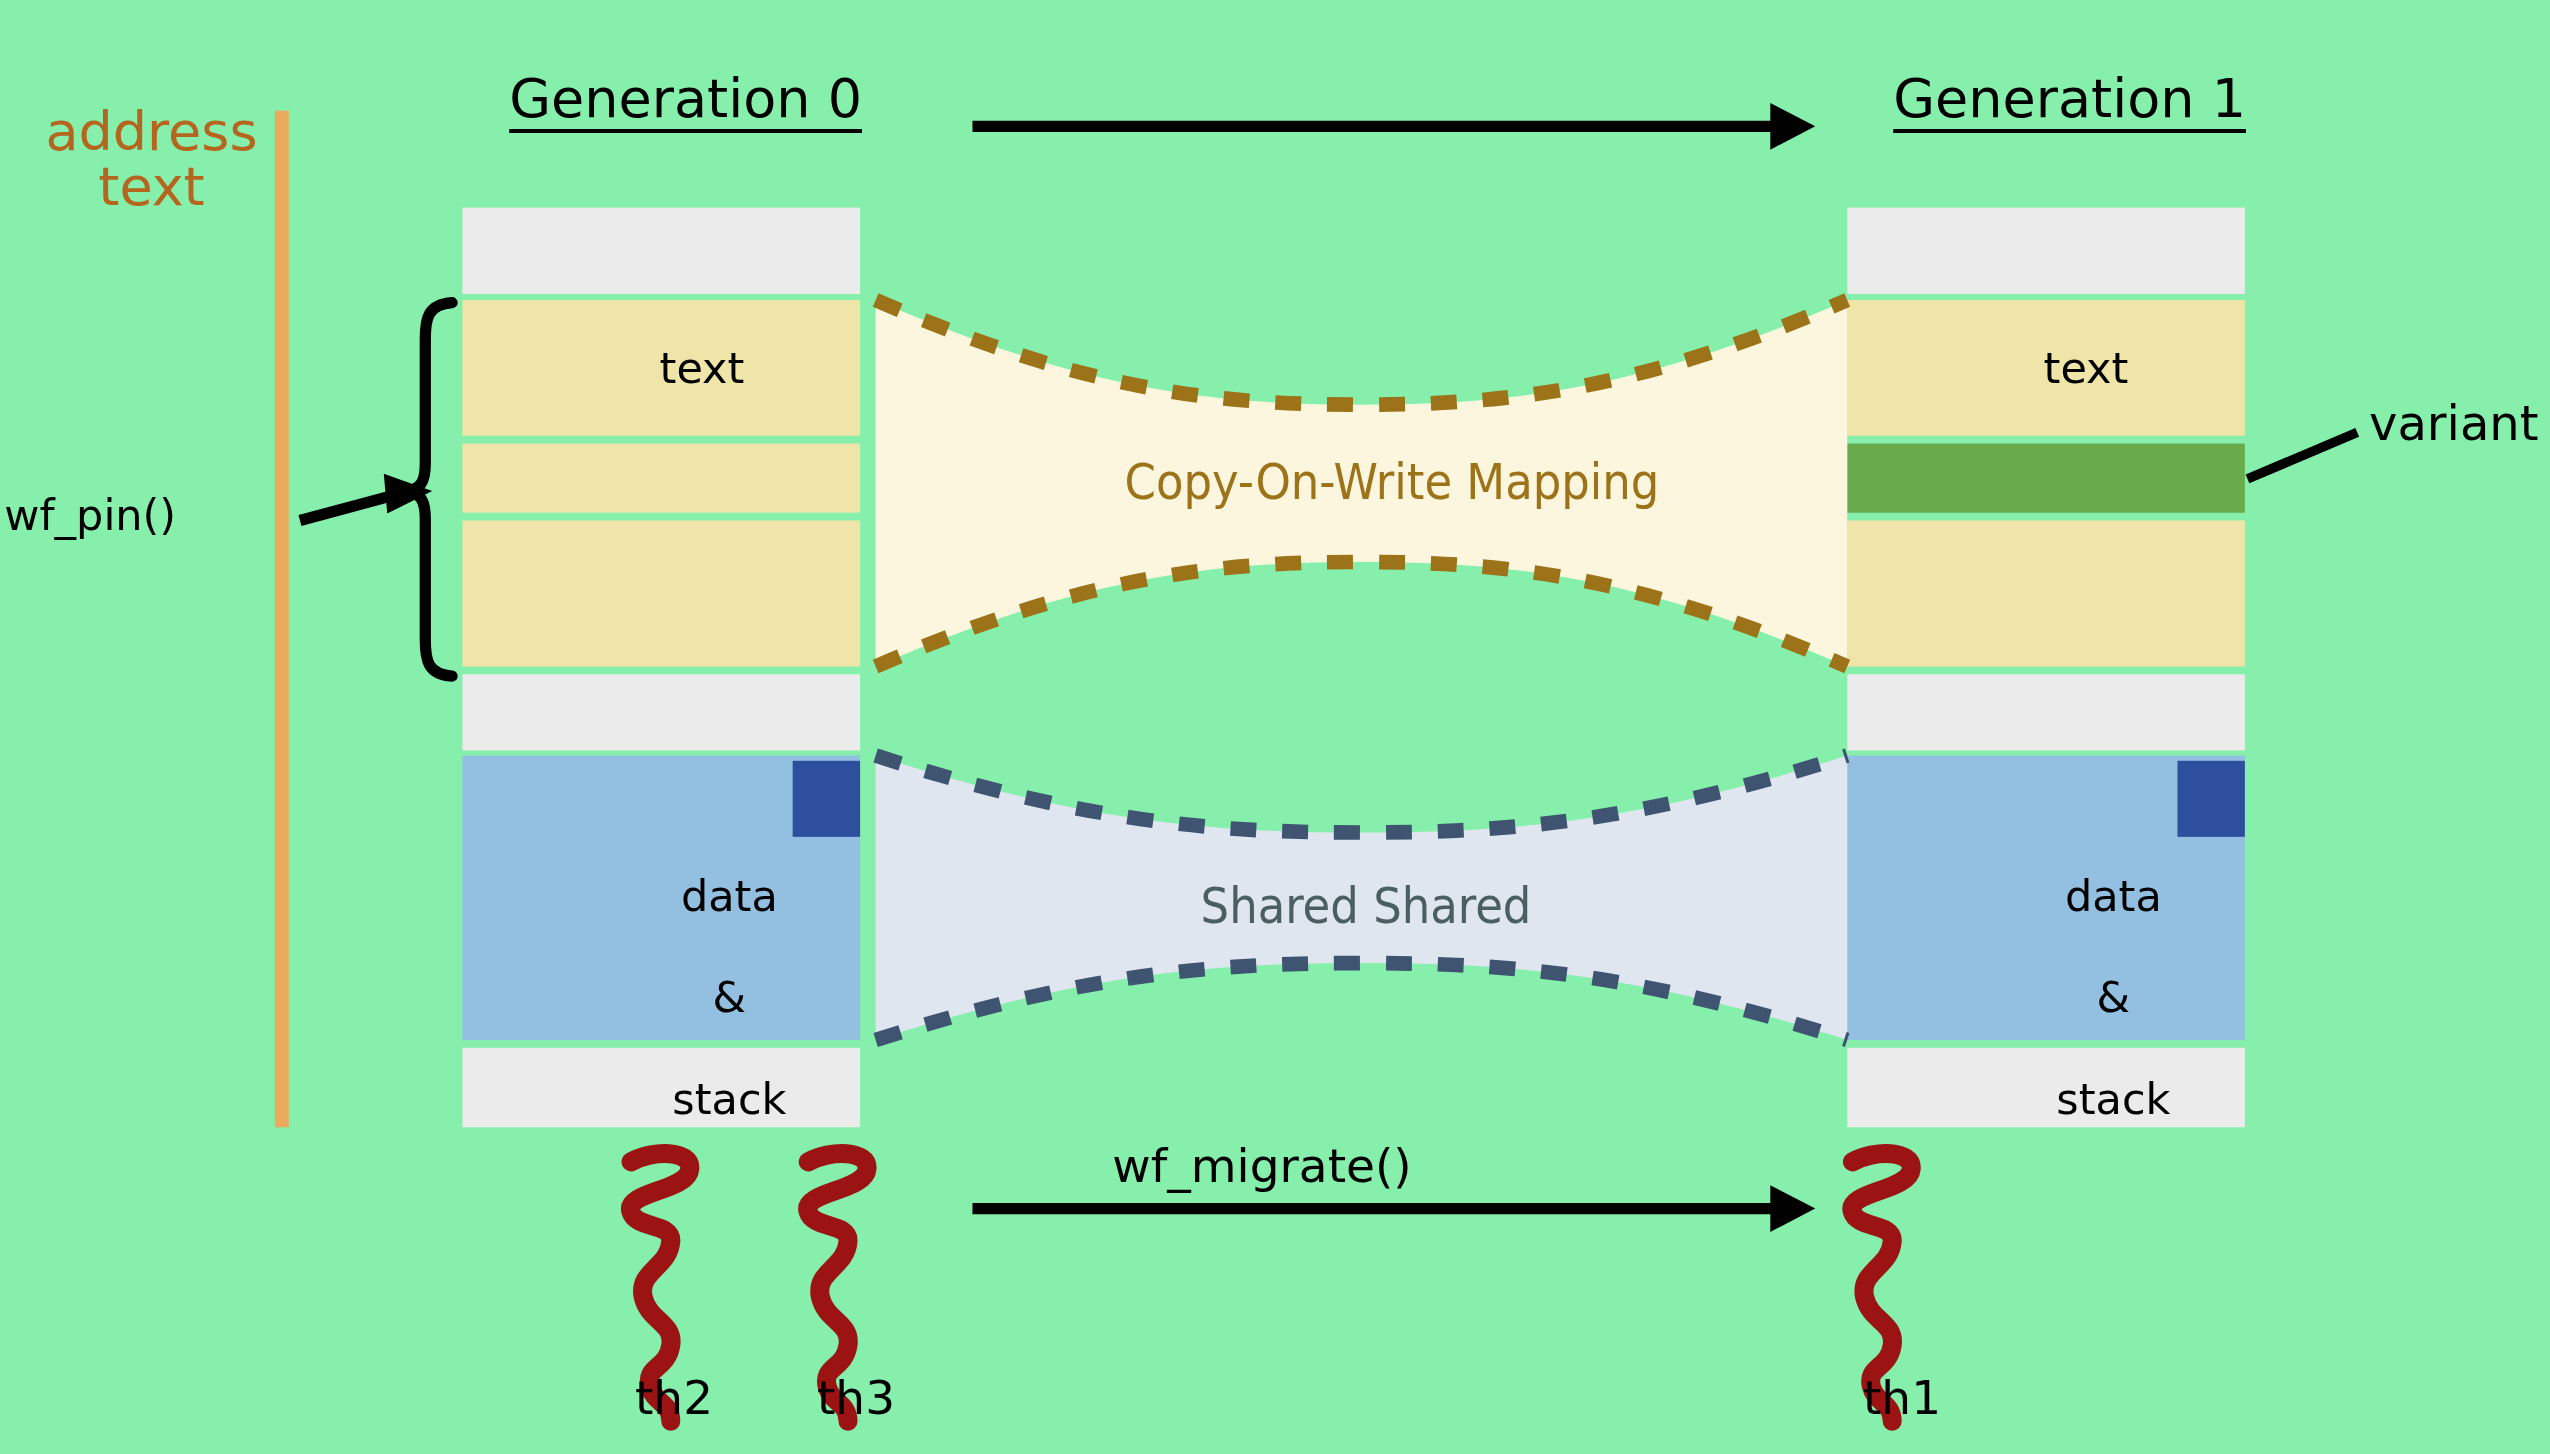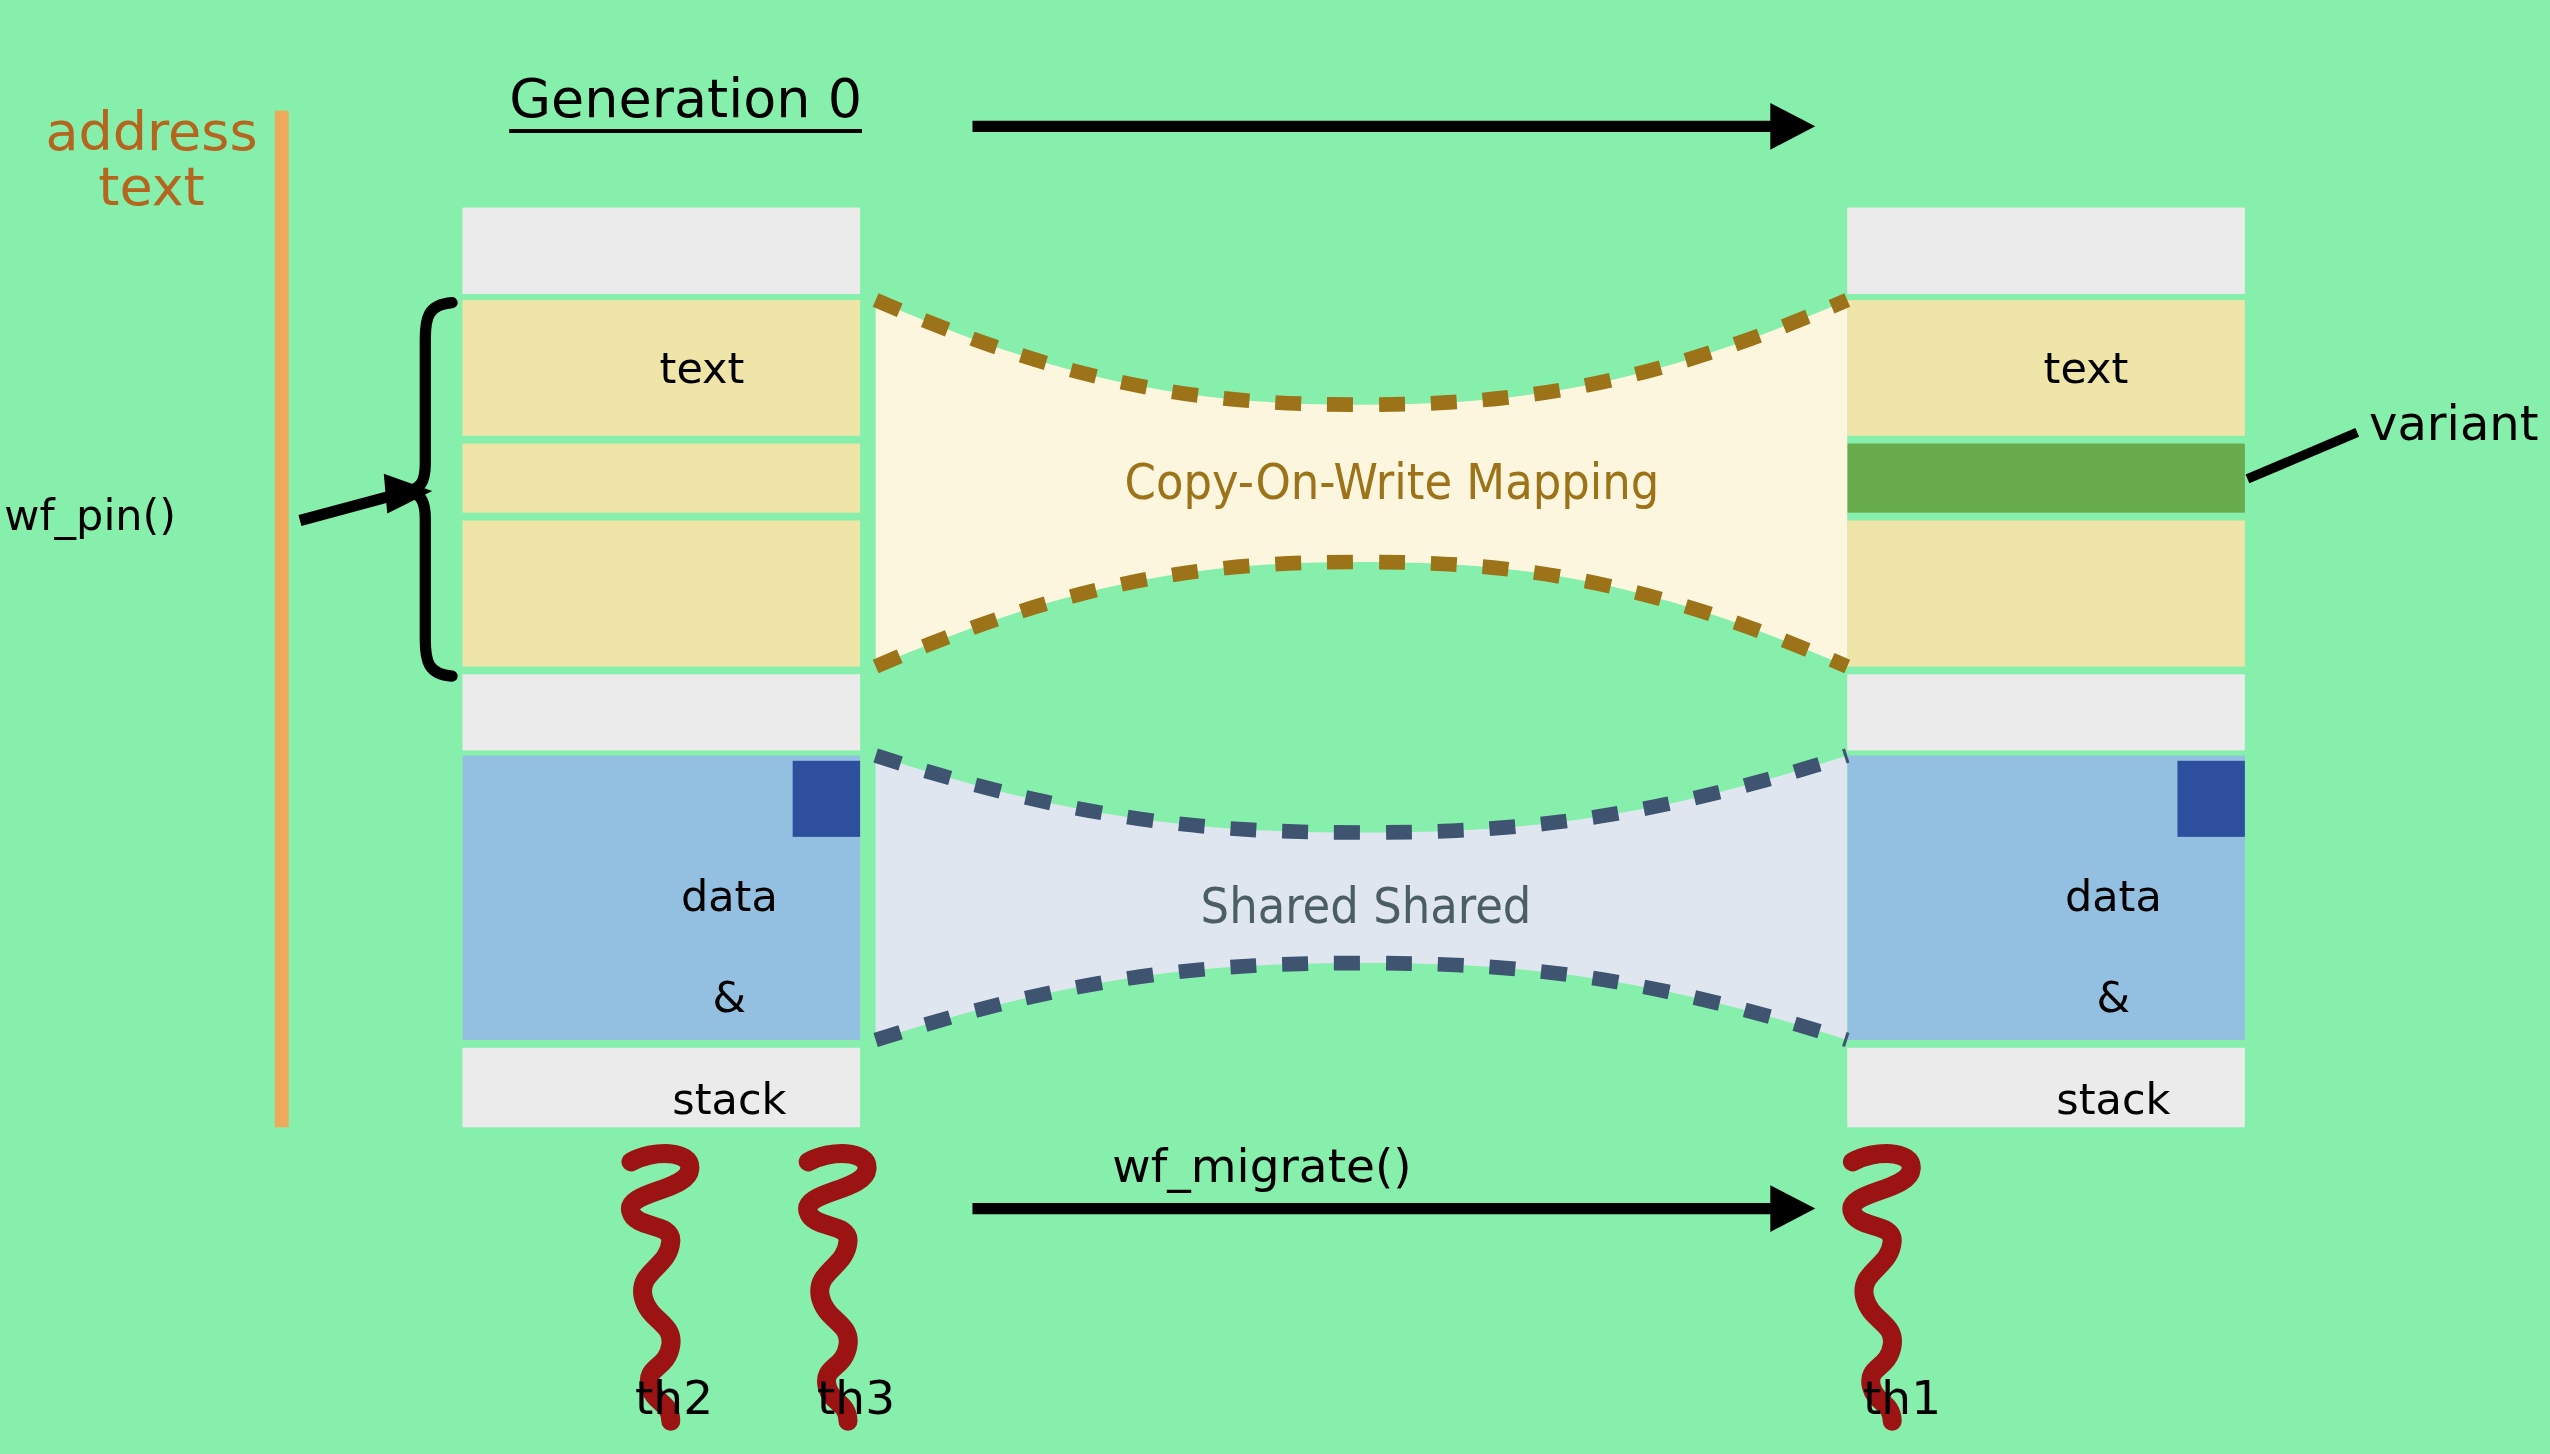--- a/index.html
+++ b/index.html
@@ -220,20 +220,21 @@
                C 2187 1466, 2151 1470, 2157 1500
                C 2163 1528, 2193 1530, 2189 1556
                C 2185 1584, 2159 1580, 2165 1604
                C 2170 1624, 2189 1622, 2189 1644" fill="none" stroke="#9b1313" stroke-width="22" stroke-linecap="round" stroke-linejoin="round"></path>
     </g>
   </svg>
 
   <div class="lbl addr-space"><span>address</span><br><span>text</span></div>
 
   <div class="lbl gen-head" id="gen0-head">Generation 0</div>
+  <div class="lbl gen-head" id="gen1-head">Generation 1</div>
 
   <div class="lbl fn-label" id="wf-migrate-label">wf_migrate()</div>
   <div class="lbl fn-label" id="wf-pin-label">wf_pin()</div>
 
   <div class="lbl block-text" style="left:463px; top:346px; width:398px;">text</div>
   <div class="lbl block-text" style="left:463px; top:820px; width:398px; line-height:1.18;">
     <span>data</span><br>
     <span>&amp;</span><br>
     <span>stack</span>
   </div>

